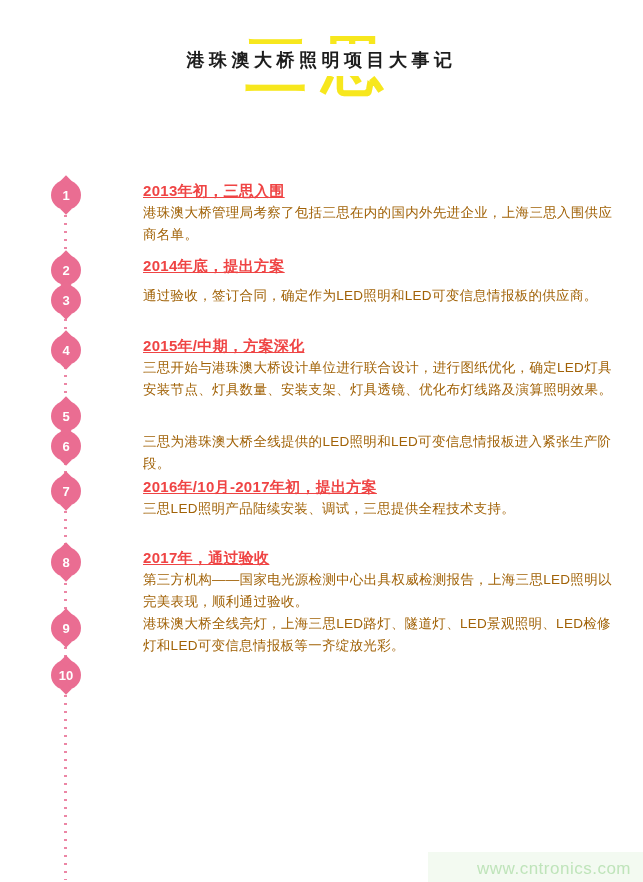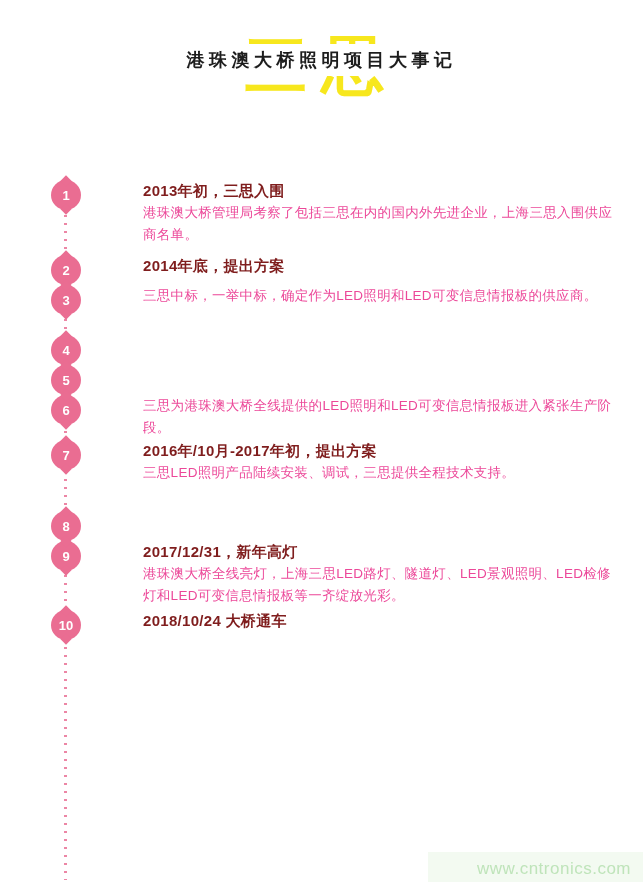--- a/index.html
+++ b/index.html
@@ -89,27 +89,28 @@
     z-index:-1;
   }
   .bubble::before { top:-3px; }
   .bubble::after  { bottom:-3px; }
   .bubble .num { position:relative; z-index:2; }
 
   .content { margin-left:62px; width:480px; }
   .entry-title {
     font-size:15px;
     font-weight:bold;
-    color:#7f1d1d;
+    color:#ef4444;
     line-height:22px;
     letter-spacing:0.3px;
+    text-decoration:underline;
   }
   .entry-body {
     font-size:13.5px;
-    color:#ec4899;
+    color:#a16207;
     line-height:22px;
     letter-spacing:0.3px;
   }
 
   
   .watermark-strip {
     position:absolute;
     right:0; bottom:0;
     width:215px; height:34px;
     background:#f3faf1;
@@ -151,28 +152,32 @@
       <div class="content">
         <div class="entry-title">2014年底，提出方案</div>
       </div>
     </div>
 
     <div class="item m3">
       <div class="bubble">
           <span class="num">3</span>
         </div>
       <div class="content">
-        <div class="entry-body">三思中标，一举中标，确定作为LED照明和LED可变信息情报板的供应商。</div>
+        <div class="entry-body">通过验收，签订合同，确定作为LED照明和LED可变信息情报板的供应商。</div>
       </div>
     </div>
 
     <div class="item m4">
       <div class="bubble">
           <span class="num">4</span>
         </div>
+      <div class="content">
+        <div class="entry-title">2015年/中期，方案深化</div>
+        <div class="entry-body">三思开始与港珠澳大桥设计单位进行联合设计，进行图纸优化，确定LED灯具安装节点、灯具数量、安装支架、灯具透镜、优化布灯线路及演算照明效果。</div>
+      </div>
     </div>
 
     <div class="item m5">
       <div class="bubble">
           <span class="num">5</span>
         </div>
     </div>
 
     <div class="item m6">
       <div class="bubble">
@@ -190,40 +195,39 @@
       <div class="content">
         <div class="entry-title">2016年/10月-2017年初，提出方案</div>
         <div class="entry-body">三思LED照明产品陆续安装、调试，三思提供全程技术支持。</div>
       </div>
     </div>
 
     <div class="item m8">
       <div class="bubble">
           <span class="num">8</span>
         </div>
+      <div class="content">
+        <div class="entry-title">2017年，通过验收</div>
+        <div class="entry-body">第三方机构——国家电光源检测中心出具权威检测报告，上海三思LED照明以完美表现，顺利通过验收。</div>
+      </div>
     </div>
 
     <div class="item m9">
       <div class="bubble">
           <span class="num">9</span>
         </div>
       <div class="content">
-        <div class="entry-title">2017/12/31，新年高灯</div>
         <div class="entry-body">港珠澳大桥全线亮灯，上海三思LED路灯、隧道灯、LED景观照明、LED检修灯和LED可变信息情报板等一齐绽放光彩。</div>
       </div>
     </div>
 
     <div class="item">
       <div class="bubble">
           <span class="num">10</span>
         </div>
-      <div class="content">
-        <div class="entry-title">2018/10/24 大桥通车</div>
-        <div class="entry-body"></div>
-      </div>
     </div>
 
   </div>
 
   <div class="dotted-line"></div>
 
   <div class="watermark-strip">
     <span class="watermark">www.cntronics.com</span>
   </div>
 

